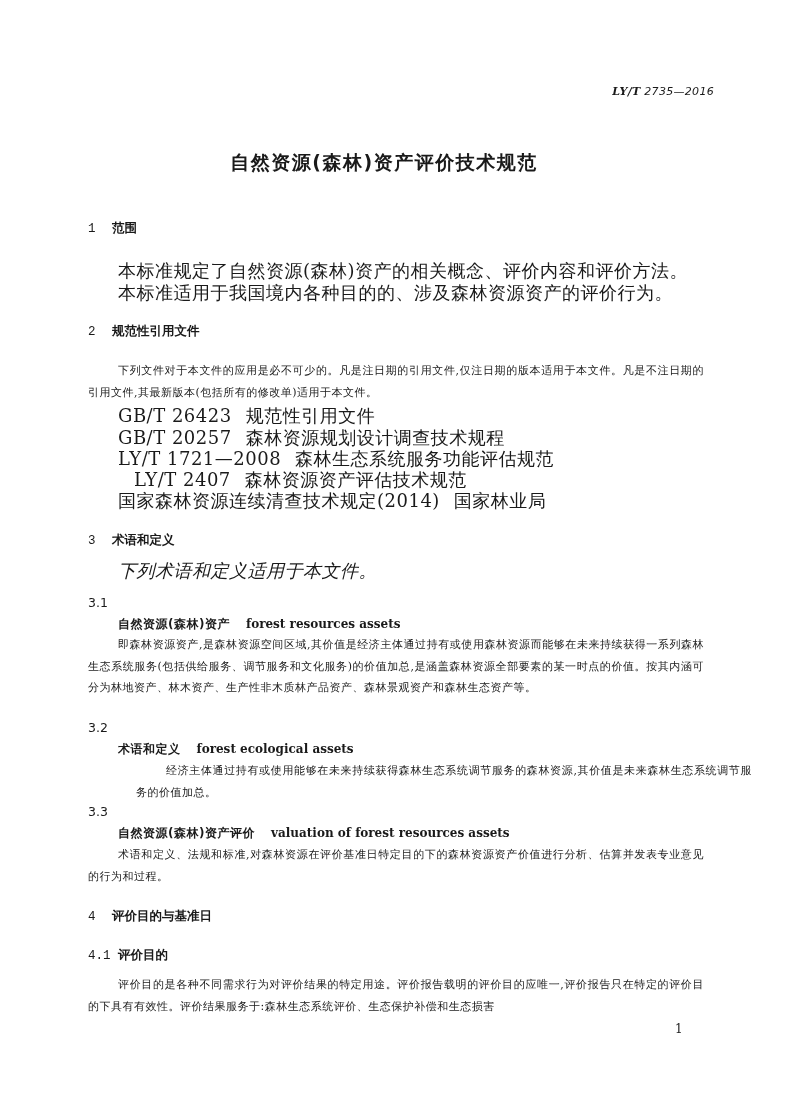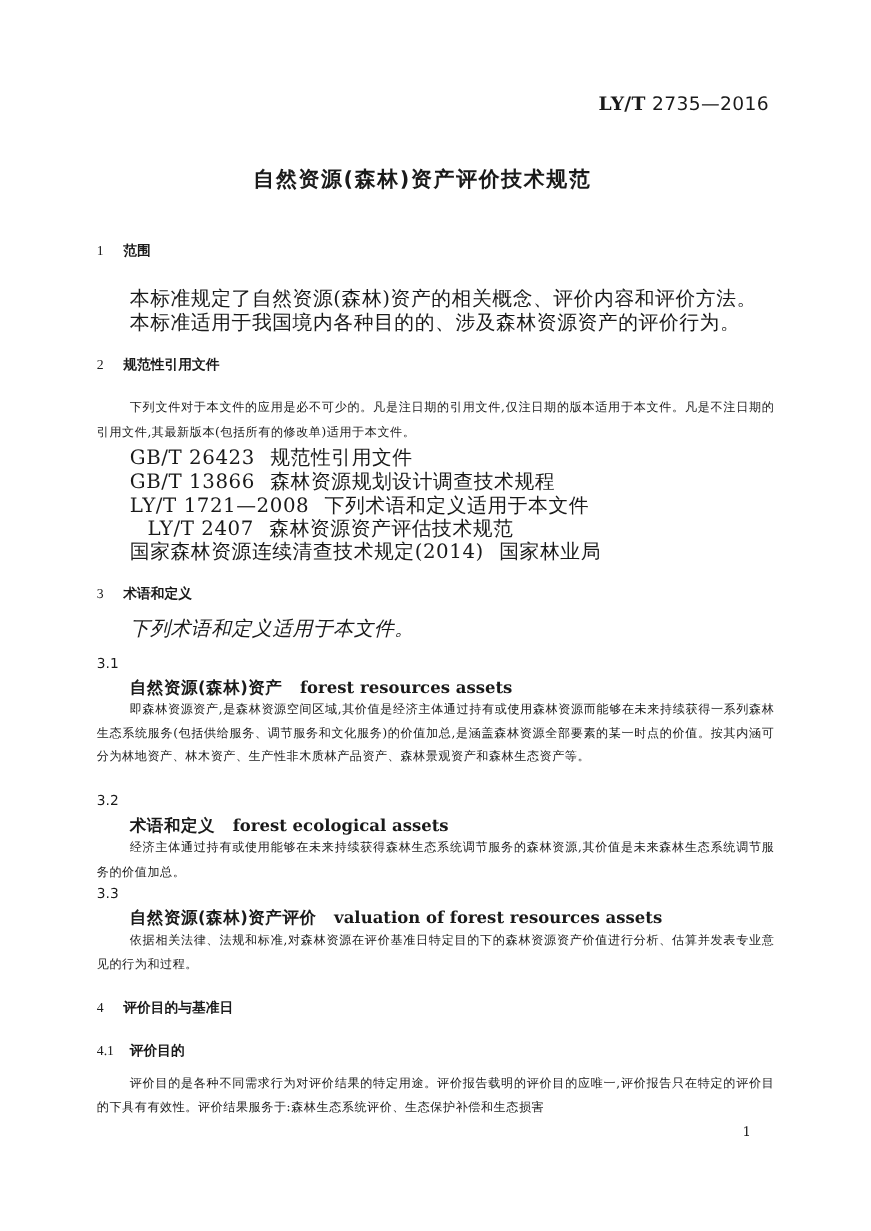--- a/index.html
+++ b/index.html
@@ -10,41 +10,42 @@
     body {
       width: 792px;
       height: 1119px;
       position: relative;
       overflow: hidden;
       color: #1a1a1a;
       font-family: "DejaVu Serif", "Liberation Serif", serif;
     }
     .abs { position: absolute; white-space: nowrap; }
     .std-code {
-      right: 93px;
+      right: 78px;
       top: 85px;
-      font-size: 17px;
+      font-size: 11px;
       letter-spacing: 0.3px;
       font-family: "DejaVu Sans", "Liberation Sans", sans-serif;
+      font-style: italic;
     }
     .std-code .pre { font-family: "DejaVu Serif", "Liberation Serif", serif; font-weight: bold; }
     .doc-title {
       left: 0; width: 768px;
       text-align: center;
       top: 150px;
       font-size: 19px;
       font-weight: bold;
       letter-spacing: 1.5px;
       font-family: "DejaVu Sans", "Liberation Sans", sans-serif;
     }
     .h1 {
       left: 88px;
       font-size: 12.5px;
       font-weight: bold;
-      font-family: Liberation Serif, serif;
+      font-family: Liberation Mono, monospace;
     }
     .h1 .num { display: inline-block; width: 24px; font-weight: normal; }
     .h2 .num { width: 30px; }
     .para {
       left: 88px;
       width: 616px;
       font-size: 11px;
       line-height: 21.5px;
       text-indent: 30px;
       white-space: normal;
@@ -57,21 +58,21 @@
       letter-spacing: 0.5px;
     }
     .ref .code { display: inline-block; margin-right: 14px; }
     .term-num {
       left: 88px;
       font-size: 12.5px;
       font-family: "DejaVu Sans", "Liberation Sans", sans-serif;
     }
     .term-name {
       left: 118px;
-      font-size: 15px;
+      font-size: 12px;
       font-weight: bold;
       font-family: "DejaVu Sans", "Liberation Sans", sans-serif;
       letter-spacing: 0.5px;
     }
     .term-name .en {
       margin-left: 16px;
       font-family: "DejaVu Serif", "Liberation Serif", serif;
       letter-spacing: 0;
     }
     .page-num {
@@ -98,24 +99,24 @@
 
 <div class="abs h1" style="top:323px;">
   <span class="num">2</span><span>规范性引用文件</span>
 </div>
 <div class="abs para" style="top:360px;">下列文件对于本文件的应用是必不可少的。凡是注日期的引用文件,仅注日期的版本适用于本文件。凡是不注日期的引用文件,其最新版本(包括所有的修改单)适用于本文件。</div>
 
 <div class="abs line ref" style="top:404px;">
   <span class="code">GB/T 26423</span><span>规范性引用文件</span>
 </div>
 <div class="abs line ref" style="top:426px;">
-  <span class="code">GB/T 13866</span><span>森林资源规划设计调查技术规程</span>
+  <span class="code">GB/T 20257</span><span>森林资源规划设计调查技术规程</span>
 </div>
 <div class="abs line ref" style="top:447px;">
-  <span class="code">LY/T 1721—2008</span><span>下列术语和定义适用于本文件</span>
+  <span class="code">LY/T 1721—2008</span><span>森林生态系统服务功能评估规范</span>
 </div>
 <div class="abs line ref" style="top:468px;margin-left:16px;">
   <span class="code">LY/T 2407</span><span>森林资源资产评估技术规范</span>
 </div>
 <div class="abs line ref" style="top:489px;">
   <span class="code">国家森林资源连续清查技术规定(2014)</span><span>国家林业局</span>
 </div>
 
 <div class="abs h1" style="top:532px;">
   <span class="num">3</span><span>术语和定义</span>
@@ -125,27 +126,27 @@
 <div class="abs term-num" style="top:595px;">3.1</div>
 <div class="abs term-name" style="top:616px;">
   <span>自然资源(森林)资产</span><span class="en">forest resources assets</span>
 </div>
 <div class="abs para" style="top:634px;">即森林资源资产,是森林资源空间区域,其价值是经济主体通过持有或使用森林资源而能够在未来持续获得一系列森林生态系统服务(包括供给服务、调节服务和文化服务)的价值加总,是涵盖森林资源全部要素的某一时点的价值。按其内涵可分为林地资产、林木资产、生产性非木质林产品资产、森林景观资产和森林生态资产等。</div>
 
 <div class="abs term-num" style="top:720px;">3.2</div>
 <div class="abs term-name" style="top:741px;">
   <span>术语和定义</span><span class="en">forest ecological assets</span>
 </div>
-<div class="abs para" style="top:760px;">经济主体通过持有或使用能够在未来持续获得森林生态系统调节服务的森林资源,其价值是未来森林生态系统调节服务的价值加总。</div>
+<div class="abs para" style="top:760px;margin-left:48px;">经济主体通过持有或使用能够在未来持续获得森林生态系统调节服务的森林资源,其价值是未来森林生态系统调节服务的价值加总。</div>
 
 <div class="abs term-num" style="top:804px;">3.3</div>
 <div class="abs term-name" style="top:825px;">
   <span>自然资源(森林)资产评价</span><span class="en">valuation of forest resources assets</span>
 </div>
-<div class="abs para" style="top:844px;">依据相关法律、法规和标准,对森林资源在评价基准日特定目的下的森林资源资产价值进行分析、估算并发表专业意见的行为和过程。</div>
+<div class="abs para" style="top:844px;">术语和定义、法规和标准,对森林资源在评价基准日特定目的下的森林资源资产价值进行分析、估算并发表专业意见的行为和过程。</div>
 
 <div class="abs h1" style="top:908px;">
   <span class="num">4</span><span>评价目的与基准日</span>
 </div>
 <div class="abs h1 h2" style="top:947px;">
   <span class="num">4.1</span><span>评价目的</span>
 </div>
 <div class="abs para" style="top:974px;">评价目的是各种不同需求行为对评价结果的特定用途。评价报告载明的评价目的应唯一,评价报告只在特定的评价目的下具有有效性。评价结果服务于:森林生态系统评价、生态保护补偿和生态损害</div>
 
 <div class="abs page-num">1</div>

